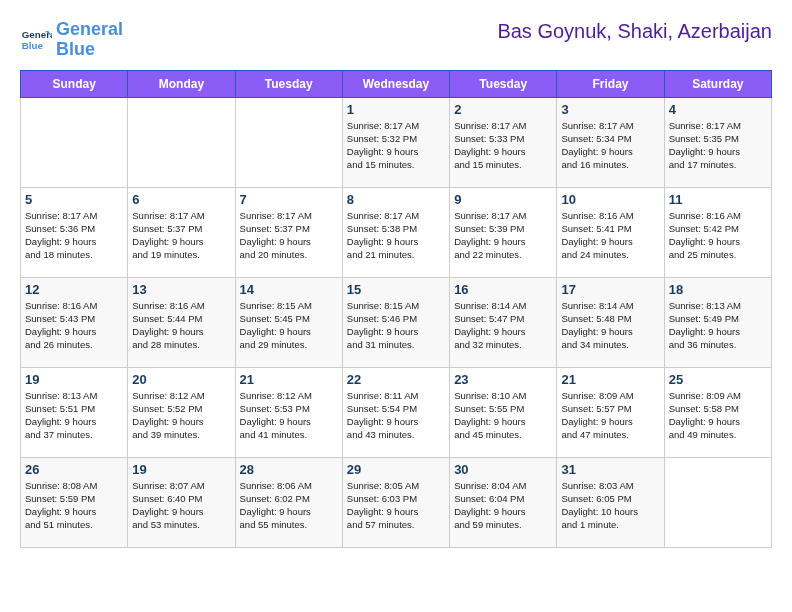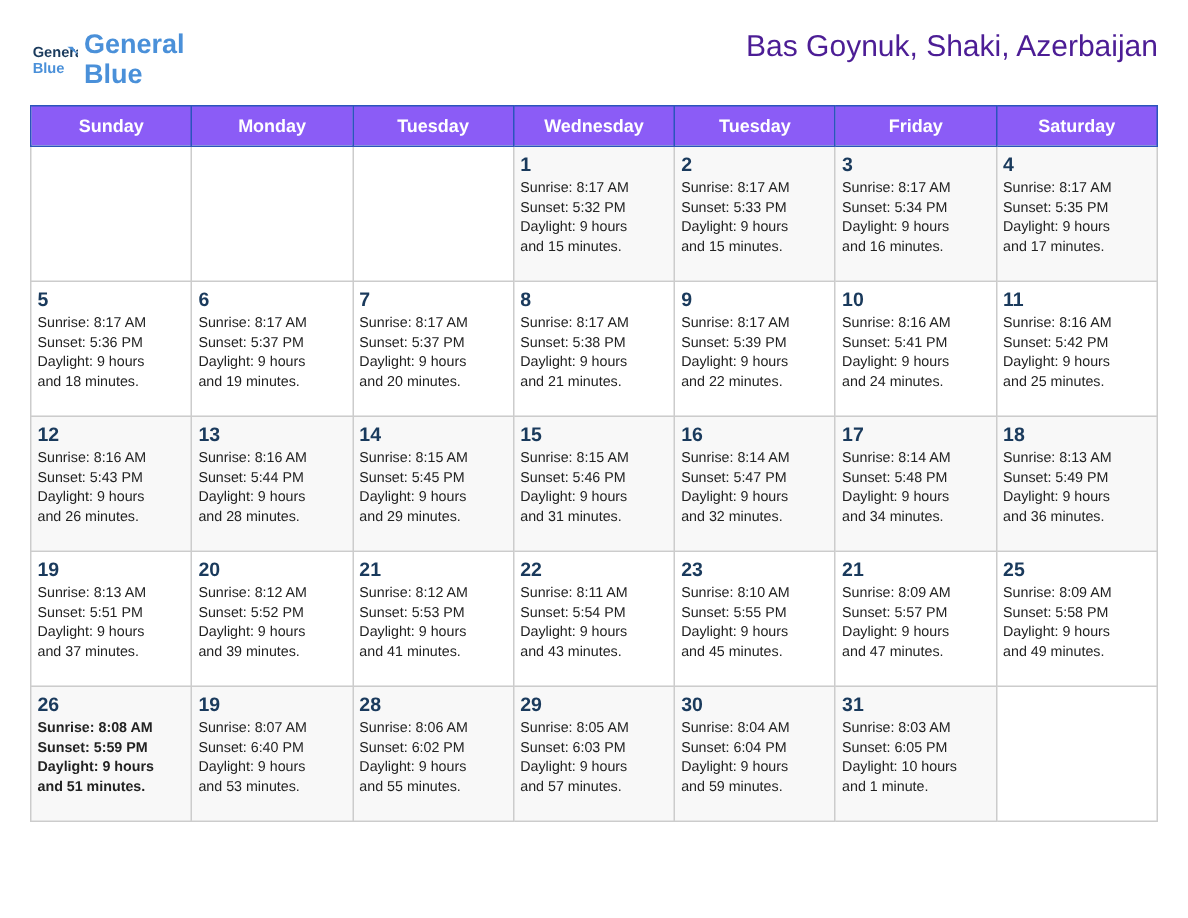--- a/index.html
+++ b/index.html
@@ -308,21 +308,21 @@
           <span class="day-number">25</span>
           <div class="day-info" style="white-space: pre-line;">Sunrise: 8:09 AM
 Sunset: 5:58 PM
 Daylight: 9 hours
 and 49 minutes.</div>
         </td>
       </tr>
       <tr>
         <td>
           <span class="day-number">26</span>
-          <div class="day-info" style="white-space: pre-line; font-weight: bold;">Sunrise: 8:08 AM
+          <div class="day-info" style="white-space: pre-line;">Sunrise: 8:08 AM
 Sunset: 5:59 PM
 Daylight: 9 hours
 and 51 minutes.</div>
         </td>
         <td>
           <span class="day-number">19</span>
           <div class="day-info" style="white-space: pre-line;">Sunrise: 8:07 AM
 Sunset: 6:40 PM
 Daylight: 9 hours
 and 53 minutes.</div>

